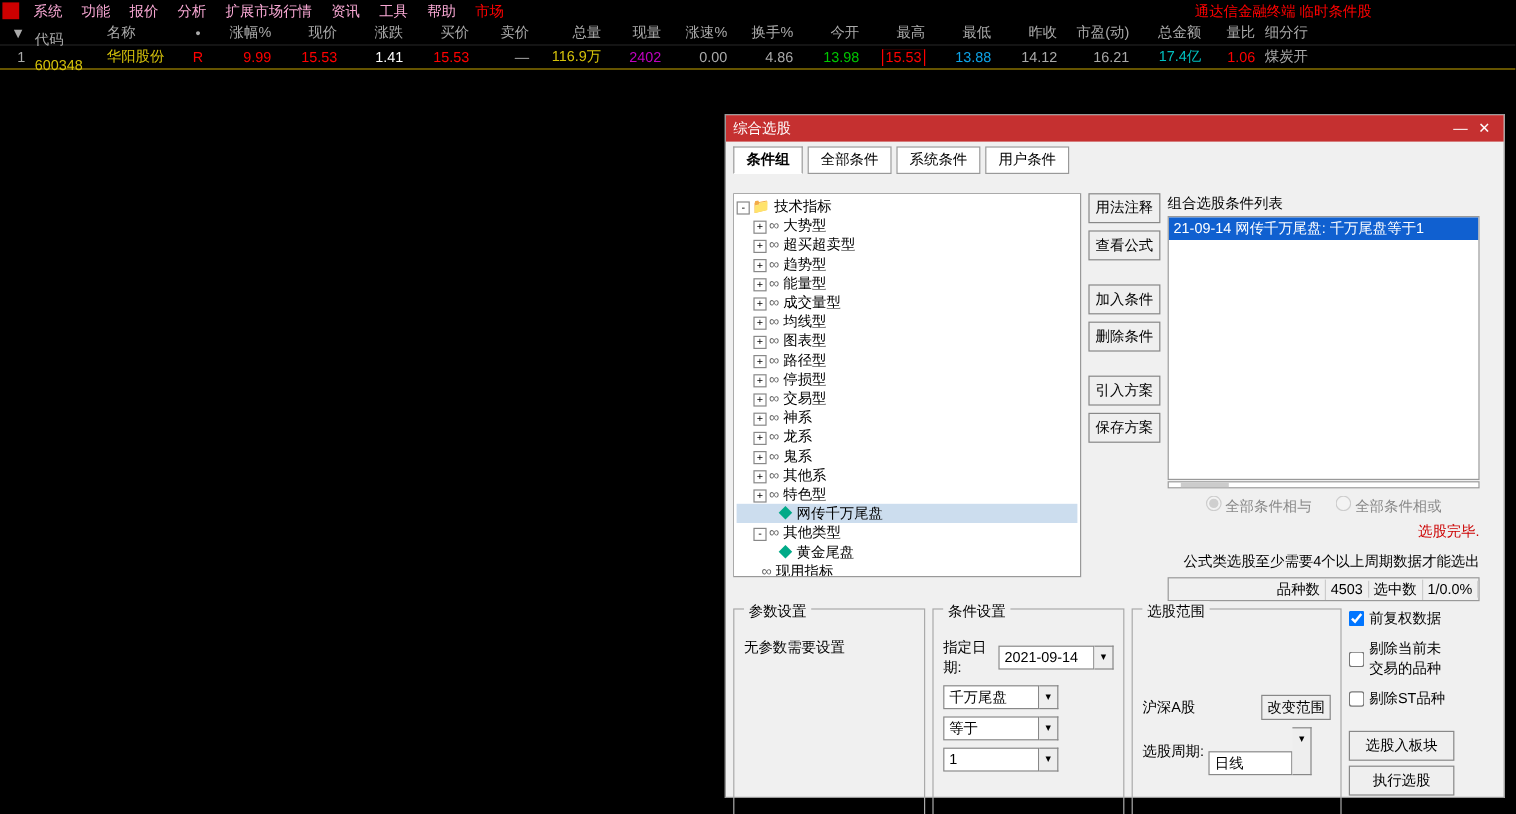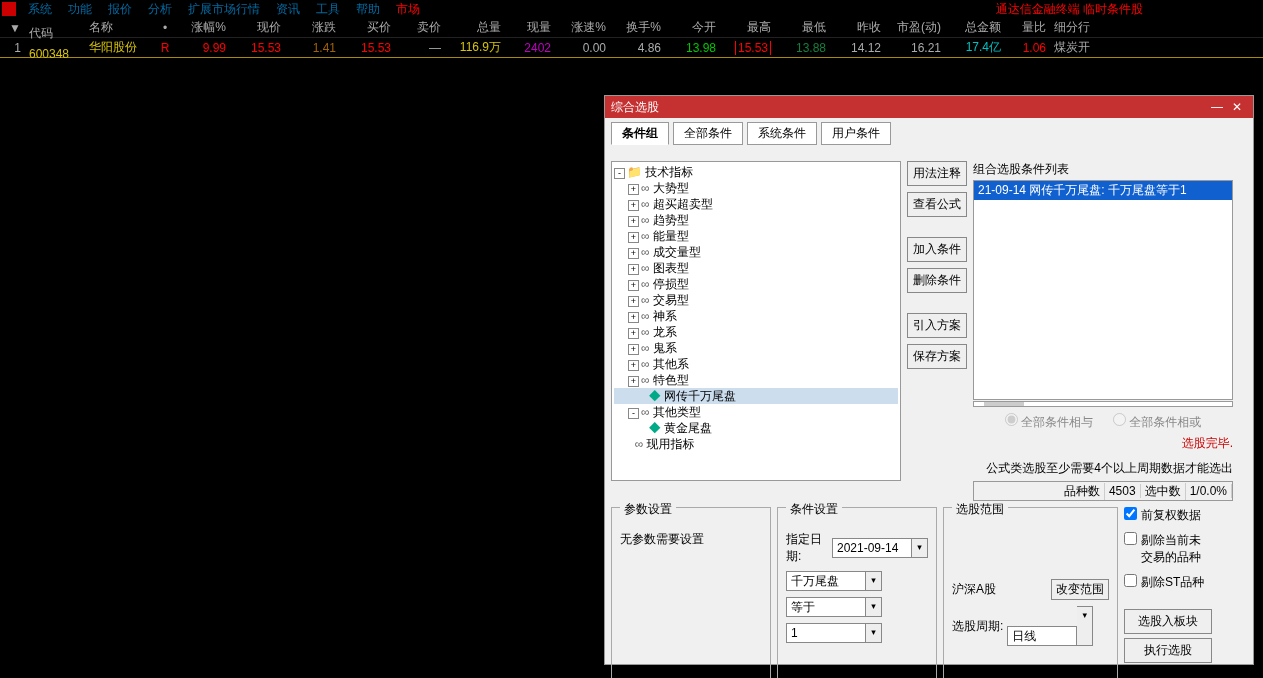--- a/index.html
+++ b/index.html
@@ -1,49 +1,49 @@
 <!DOCTYPE html>
 <html><head>
 <meta charset="utf-8">
 <style>
 * { margin: 0; padding: 0; box-sizing: border-box; font-family: "SimSun", "Microsoft YaHei", sans-serif; font-size: 12px; }
 body { background: #000; width: 1263px; height: 678px; position: relative; overflow: hidden; }
 
 
 .menubar { height: 18px; background: #000; display: flex; align-items: center; padding-left: 2px; }
 .menubar .logo { width: 14px; height: 14px; background: #c00; margin-right: 4px; }
-.menubar .menu-item { color: #0369a1; padding: 0 8px; cursor: pointer; }
+.menubar .menu-item { color: #f9a8d4; padding: 0 8px; cursor: pointer; }
 .menubar .menu-item.active { color: #f00; }
 .menubar .spacer { flex: 1; }
 .menubar .title-text { color: #f00; padding-right: 120px; }
 
 
 .stock-table { width: 100%; }
 .stock-table .header-row, .stock-table .data-row { display: flex; height: 20px; align-items: center; }
 .stock-table .header-row { color: #aaa; border-bottom: 1px solid #222; }
 .stock-table .data-row { border-bottom: 1px solid #a88b00; }
 .stock-table .cell { text-align: right; padding: 0 4px; white-space: nowrap; overflow: hidden; }
 .stock-table .cell.left { text-align: left; }
 .stock-table .cell.center { text-align: center; }
 .c-idx { width: 25px; color: #aaa; text-align: left;}
 .c-code { width: 60px; color: #d6c30a; text-align: left; margin-top: 12px;}
 .c-name { width: 70px; color: #d6c30a; text-align: left;}
 .c-mark { width: 20px; color: #f00; text-align: center;}
 .c-pct { width: 55px; color: #f00; }
 .c-price { width: 55px; color: #f00; }
-.c-diff { width: 55px; color: #a16207; }
+.c-diff { width: 55px; color: #ffffff; }
 .c-buy { width: 55px; color: #f00; }
 .c-sell { width: 50px; color: #aaa; }
 .c-vol { width: 60px; color: #d6c30a; }
 .c-now { width: 50px; color: #c000c0; }
 .c-speed { width: 55px; color: #aaa; }
 .c-turn { width: 55px; color: #aaa; }
 .c-open { width: 55px; color: #00c800; }
 .c-high { width: 55px; color: #f00; }
-.c-low { width: 55px; color: #15803d; }
+.c-low { width: 55px; color: #0ea5e9; }
 .c-close { width: 55px; color: #aaa; }
 .c-pe { width: 60px; color: #aaa; }
 .c-amt { width: 60px; color: #00c0c0; }
 .c-ratio { width: 45px; color: #f00; }
 .c-ind { width: 40px; color: #aaa; text-align: left;}
 .stock-table .header-row .cell { color: #aaa !important; }
 .box-highlight { border: 1px solid #f00; padding: 0 2px; }
 
 
 .dialog { position: absolute; left: 604px; top: 95px; width: 650px; height: 570px; background: #f0f0f0; border: 1px solid #999; box-shadow: 2px 2px 8px rgba(0,0,0,0.5); }
@@ -89,21 +89,21 @@
 .fs-param { width: 160px; height: 180px; }
 .fs-cond { width: 160px; height: 180px; }
 .fs-scope { width: 175px; height: 180px; }
 .fs-right { width: 88px; display: flex; flex-direction: column; gap: 4px; }
 
 .input-row { display: flex; align-items: center; gap: 4px; margin-bottom: 6px; }
 input[type="text"], select { border: 1px solid #888; padding: 2px 4px; font-size: 12px; background: #fff; }
 .combo { display: flex; }
 .combo input { width: 80px; }
 .combo .dd { width: 16px; border: 1px solid #888; border-left: none; background: #eee; text-align: center; cursor: pointer; font-size: 9px; line-height: 16px;}
-.chk-row { display: flex; align-items: flex-start; gap: 4px; margin-bottom: 4px; white-space: nowrap; }
+.chk-row { display: flex; align-items: center; gap: 4px; margin-bottom: 4px; white-space: nowrap; }
 </style>
 </head>
 <body>
 
 <div class="menubar">
   <div class="logo"></div>
   <span class="menu-item">系统</span>
   <span class="menu-item">功能</span>
   <span class="menu-item">报价</span>
   <span class="menu-item">分析</span>
@@ -184,21 +184,23 @@
     <div class="upper-area">
 
       <div class="tree-panel">
         <div class="tree-node"><span class="tg">-</span><span class="ic-folder">📁</span> <span>技术指标</span></div>
         <div id="tree-groups">
             <div class="tree-node tree-indent-1"><span class="tg">+</span><span class="ic-link">∞</span> 大势型</div>
             <div class="tree-node tree-indent-1"><span class="tg">+</span><span class="ic-link">∞</span> 超买超卖型</div>
             <div class="tree-node tree-indent-1"><span class="tg">+</span><span class="ic-link">∞</span> 趋势型</div>
             <div class="tree-node tree-indent-1"><span class="tg">+</span><span class="ic-link">∞</span> 能量型</div>
             <div class="tree-node tree-indent-1"><span class="tg">+</span><span class="ic-link">∞</span> 成交量型</div>
+            <div class="tree-node tree-indent-1"><span class="tg">+</span><span class="ic-link">∞</span> 均线型</div>
             <div class="tree-node tree-indent-1"><span class="tg">+</span><span class="ic-link">∞</span> 图表型</div>
+            <div class="tree-node tree-indent-1"><span class="tg">+</span><span class="ic-link">∞</span> 路径型</div>
             <div class="tree-node tree-indent-1"><span class="tg">+</span><span class="ic-link">∞</span> 停损型</div>
             <div class="tree-node tree-indent-1"><span class="tg">+</span><span class="ic-link">∞</span> 交易型</div>
             <div class="tree-node tree-indent-1"><span class="tg">+</span><span class="ic-link">∞</span> 神系</div>
             <div class="tree-node tree-indent-1"><span class="tg">+</span><span class="ic-link">∞</span> 龙系</div>
             <div class="tree-node tree-indent-1"><span class="tg">+</span><span class="ic-link">∞</span> 鬼系</div>
             <div class="tree-node tree-indent-1"><span class="tg">+</span><span class="ic-link">∞</span> 其他系</div>
             <div class="tree-node tree-indent-1"><span class="tg">+</span><span class="ic-link">∞</span> 特色型</div>
           </div>
         <div class="tree-node tree-indent-2 selected">&nbsp;&nbsp;<span class="ic-leaf">◆</span> <span>网传千万尾盘</span></div>
         <div class="tree-node tree-indent-1"><span class="tg">-</span><span class="ic-link">∞</span> <span>其他类型</span></div>

